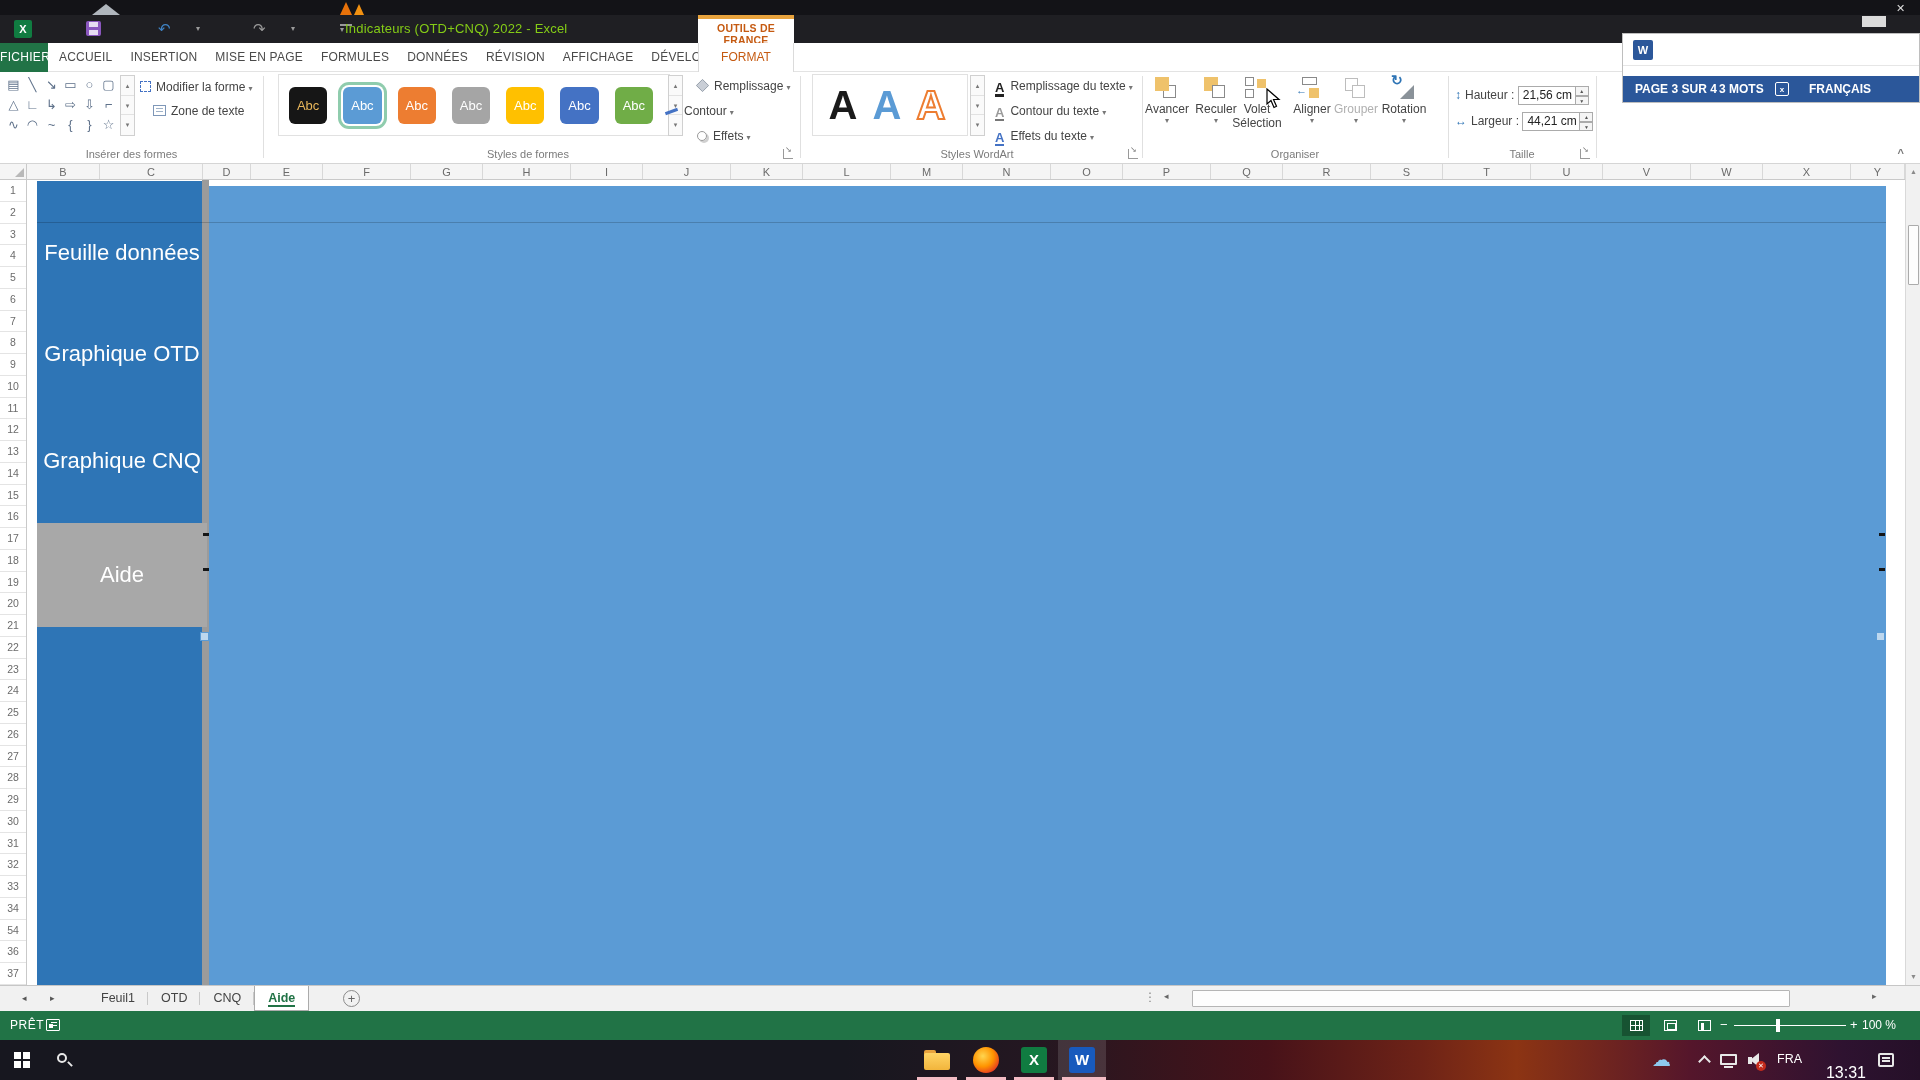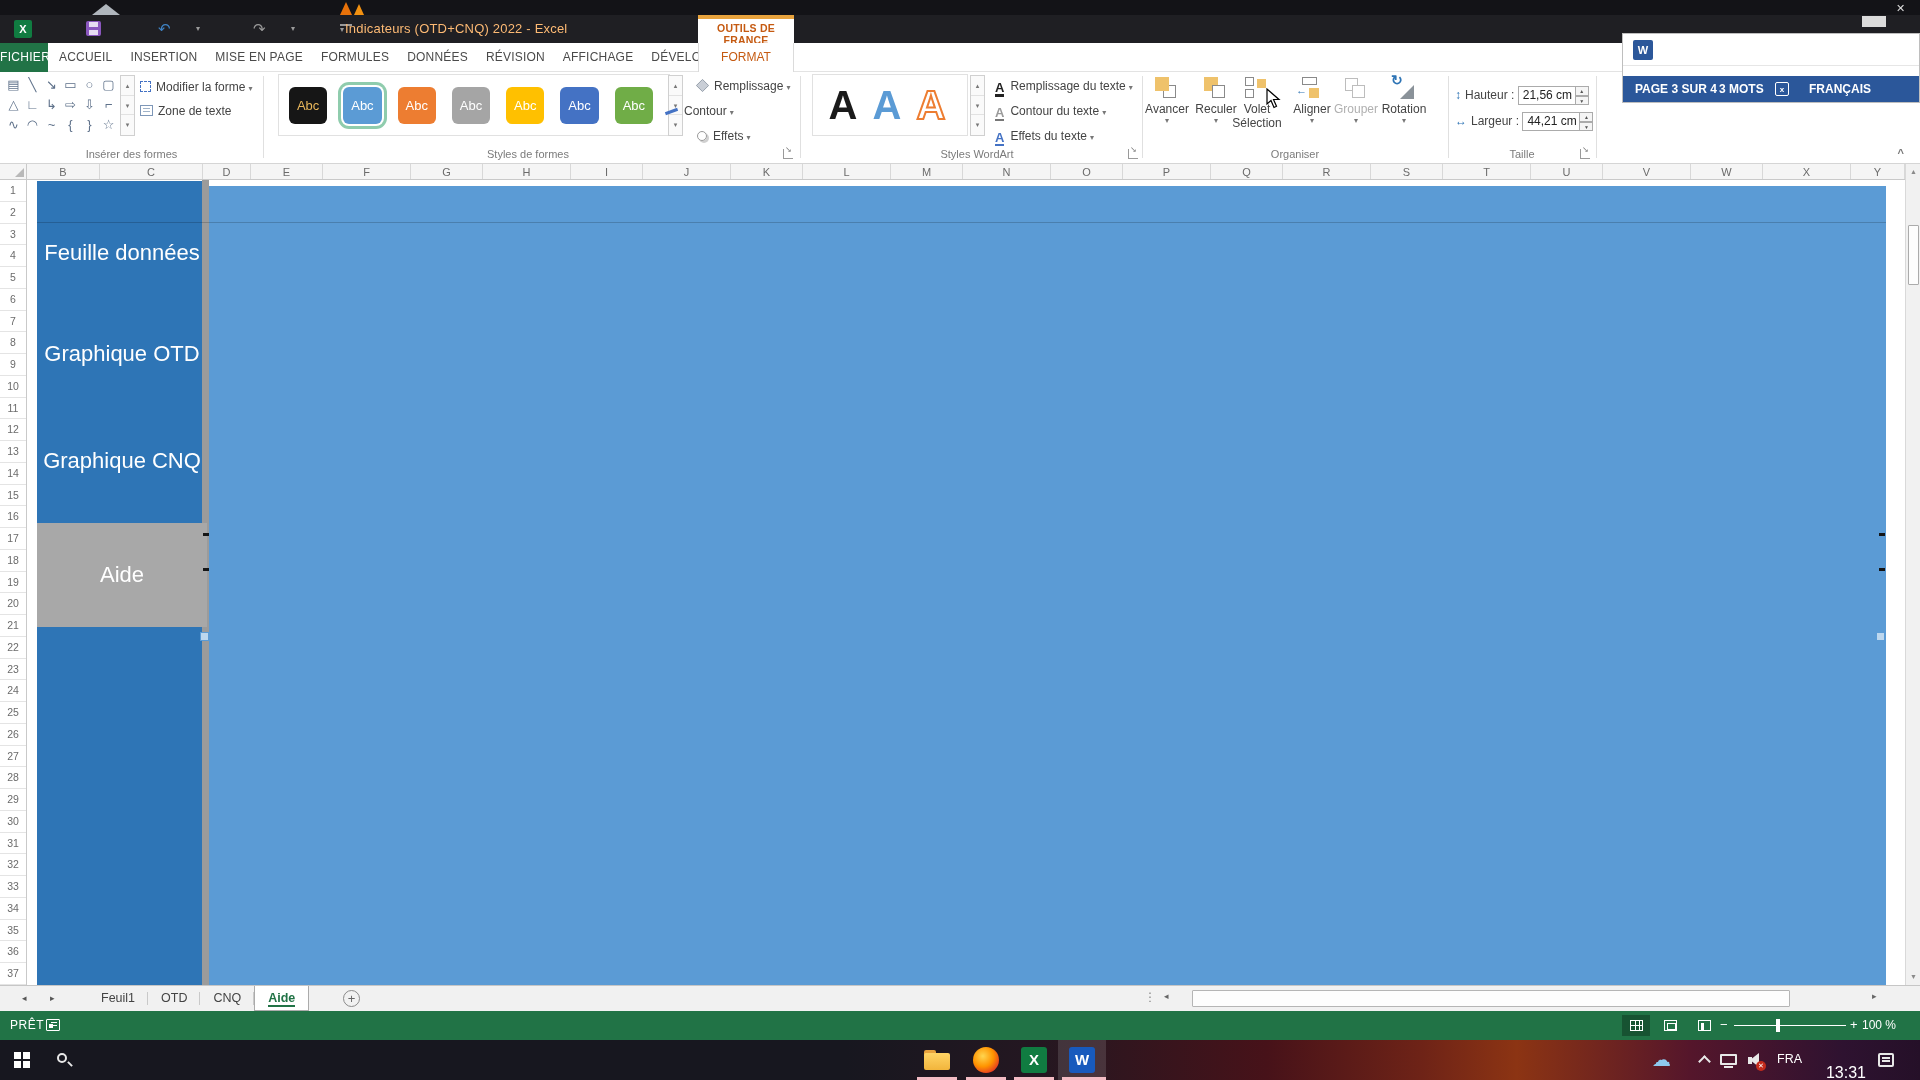--- a/index.html
+++ b/index.html
@@ -18,21 +18,21 @@
   .qat{position:absolute;top:3px;left:0;height:22px;}
   .xl-logo{position:absolute;left:14px;top:2px;width:18px;height:18px;background:#107C41;border-radius:2px;color:#fff;font-weight:bold;font-size:11px;text-align:center;line-height:18px;}
   .save-ico{position:absolute;left:86px;top:3px;width:15px;height:15px;background:#8A57BE;border-radius:2px;}
   .save-ico b{position:absolute;left:3px;top:1px;width:9px;height:5px;background:#e6dcf2;}
   .save-ico u{position:absolute;left:3px;bottom:1px;width:9px;height:5px;background:#e6dcf2;}
   .qat-glyph{position:absolute;top:0;height:22px;line-height:22px;font-size:15px;}
   .dd-sm{position:absolute;top:6px;font-size:8px;color:#9a9a9a;}
   .custom-ico{position:absolute;left:340px;top:6px;width:12px;height:10px;}
   .custom-ico b{display:block;width:12px;height:2px;background:#9a9a9a;margin-bottom:2px;}
   .custom-ico span{display:block;font-size:8px;color:#9a9a9a;line-height:4px;}
-  .win-title{position:absolute;left:345px;top:6px;font-size:13px;color:#fdba74;letter-spacing:.2px;}
+  .win-title{position:absolute;left:345px;top:6px;font-size:13px;color:#84cc16;letter-spacing:.2px;}
   .win-controls{position:absolute;right:0;top:11px;height:17px;z-index:5;}
   .word-corner-rect{position:absolute;left:1862px;top:16px;width:24px;height:11px;background:#f0f0f0;opacity:.9;z-index:4;}
   .word-close{position:absolute;left:1896px;top:2px;font-size:11px;color:#dcdcdc;z-index:4;}
 
   
   .ctx-block{position:absolute;left:698px;top:15px;width:96px;height:28px;background:#fff;z-index:6;text-align:center;}
   .ctx-bar{position:absolute;left:0;top:0;width:96px;height:4px;background:#E8A33D;}
   .ctx-label{position:absolute;left:0;top:7px;width:96px;font-size:10.5px;font-weight:bold;color:#C55A11;letter-spacing:.2px;}
   .tabrow{position:absolute;left:0;top:43px;width:1920px;height:29px;background:#fff;border-bottom:1px solid #E3E3E3;}
   .file-tab{position:absolute;left:0;top:0;width:48px;height:29px;background:#217346;color:#fff;font-size:12px;text-align:center;line-height:29px;letter-spacing:.3px;}
@@ -266,21 +266,21 @@
         <span class="shp">☆</span>
       </div>
     <div class="gsc" style="left:120px;">
       <div>▴</div>
       <div>▾</div>
       <div>▾</div>
     </div>
     <div class="rib-btn-row" style="left:140px;top:5px;">
       <span class="mod-ico"></span><span>Modifier la forme</span><span class="dd">▾</span>
     </div>
-    <div class="rib-btn-row" style="left:140px;top:29px;">
+    <div class="rib-btn-row" style="left:153px;top:29px;">
       <span class="tb-ico"></span><span>Zone de texte</span>
     </div>
     <div class="grp-label" style="left:0;width:263px;">Insérer des formes</div>
     <div class="gdiv" style="left:263px;"></div>
 
     <div class="chips-box">
 
     <span class="chip" style="background:#161616;color:#E9B75B">Abc</span>
         <span class="chip" style="background:#5B9BD5;color:#fff;box-shadow:0 0 0 2px #fff,0 0 0 5px #8FCCAD">Abc</span>
         <span class="chip" style="background:#ED7D31;color:#fff">Abc</span>
@@ -469,21 +469,21 @@
       <div class="rownum">25</div>
       <div class="rownum">26</div>
       <div class="rownum">27</div>
       <div class="rownum">28</div>
       <div class="rownum">29</div>
       <div class="rownum">30</div>
       <div class="rownum">31</div>
       <div class="rownum">32</div>
       <div class="rownum">33</div>
       <div class="rownum">34</div>
-      <div class="rownum">35</div>
+      <div class="rownum">54</div>
       <div class="rownum">36</div>
       <div class="rownum">37</div>
     </div>
 
   <div class="gray-sliver"></div>
   <div class="shape-sidebar"></div>
   <div class="shape-main"></div>
   <div class="shape-topline"></div>
   <div class="aide-block"></div>
   <div>

